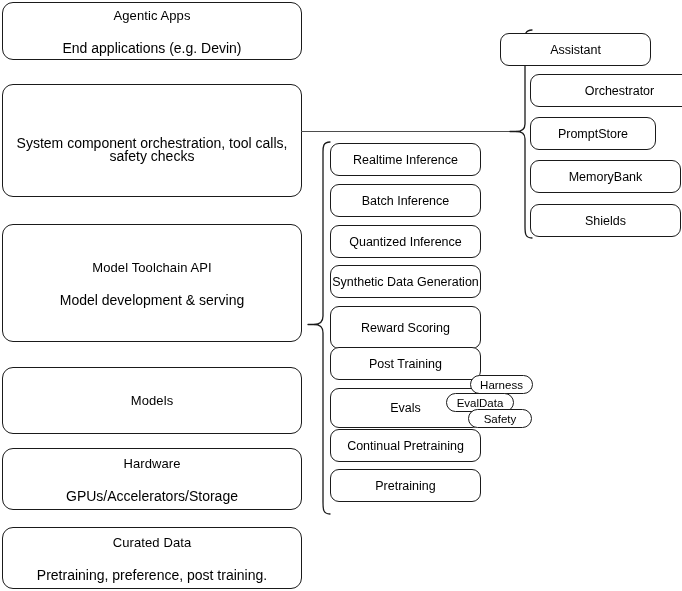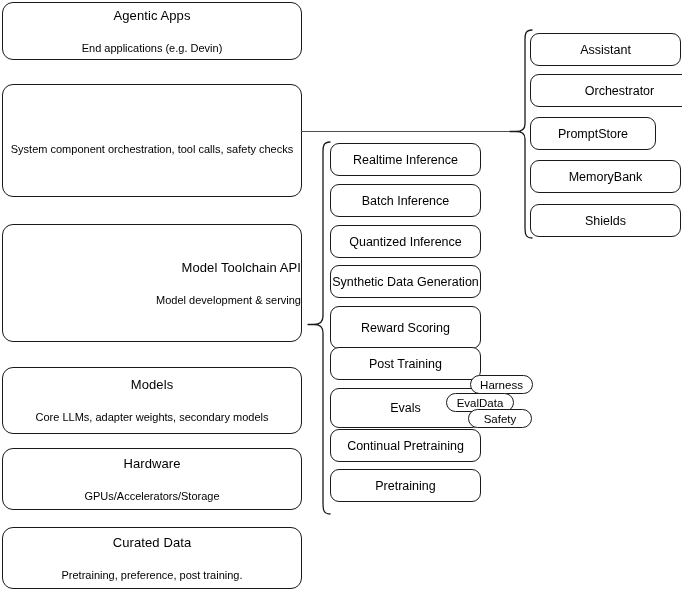--- a/index.html
+++ b/index.html
@@ -27,21 +27,21 @@
     justify-content: center;
     text-align: center;
     color: #000000;
   }
   .node .title {
     font-size: 13px;
     line-height: 16px;
     letter-spacing: 0.1px;
   }
   .node .subtitle {
-    font-size: 11px;
+    font-size: 14px;
     line-height: 13px;
     margin-top: 18px;
     color: #000000;
   }
   
   .card {
     position: absolute;
     box-sizing: border-box;
     border: 1.2px solid #1a1a1a;
     border-radius: 9px;
@@ -78,28 +78,27 @@
 
   <div class="node" style="left:2px; top:2px; width:300px; height:58px;">
     <div class="title">Agentic Apps</div>
     <div class="subtitle">End applications (e.g. Devin)</div>
   </div>
 
   <div class="node" style="left:2px; top:84px; width:300px; height:113px;">
     <div class="subtitle">System component orchestration, tool calls, safety checks</div>
   </div>
 
-  <div class="node" style="left:2px; top:224px; width:300px; height:118px;align-items:flex-end;">
+  <div class="node" style="left:2px; top:224px; width:300px; height:118px;">
     <div class="title">Model Toolchain API</div>
     <div class="subtitle">Model development &amp; serving</div>
   </div>
 
   <div class="node" style="left:2px; top:367px; width:300px; height:67px;">
     <div class="title">Models</div>
-    <div class="subtitle">Core LLMs, adapter weights, secondary models</div>
   </div>
 
   <div class="node" style="left:2px; top:448px; width:300px; height:62px;">
     <div class="title">Hardware</div>
     <div class="subtitle">GPUs/Accelerators/Storage</div>
   </div>
 
   <div class="node" style="left:2px; top:527px; width:300px; height:62px;">
     <div class="title">Curated Data</div>
     <div class="subtitle">Pretraining, preference, post training.</div>
@@ -162,21 +161,21 @@
   <div class="pill" style="left:470px; top:375px; width:63px; height:19px;">
     <span>Harness</span>
   </div>
   <div class="pill" style="left:446px; top:393px; width:68px; height:19px;">
     <span>EvalData</span>
   </div>
   <div class="pill" style="left:468px; top:409px; width:64px; height:19px;">
     <span>Safety</span>
   </div>
 
-  <div class="card" style="left:530px; top:33px; width:151px; height:33px;">
+  <div class="card" style="left:500px; top:33px; width:151px; height:33px;">
     <span>Assistant</span>
   </div>
   <div class="card" style="left:530px; top:74px; width:179px; height:33px;">
     <span>Orchestrator</span>
   </div>
   <div class="card" style="left:530px; top:117px; width:126px; height:33px;">
     <span>PromptStore</span>
   </div>
   <div class="card" style="left:530px; top:160px; width:151px; height:33px;">
     <span>MemoryBank</span>

